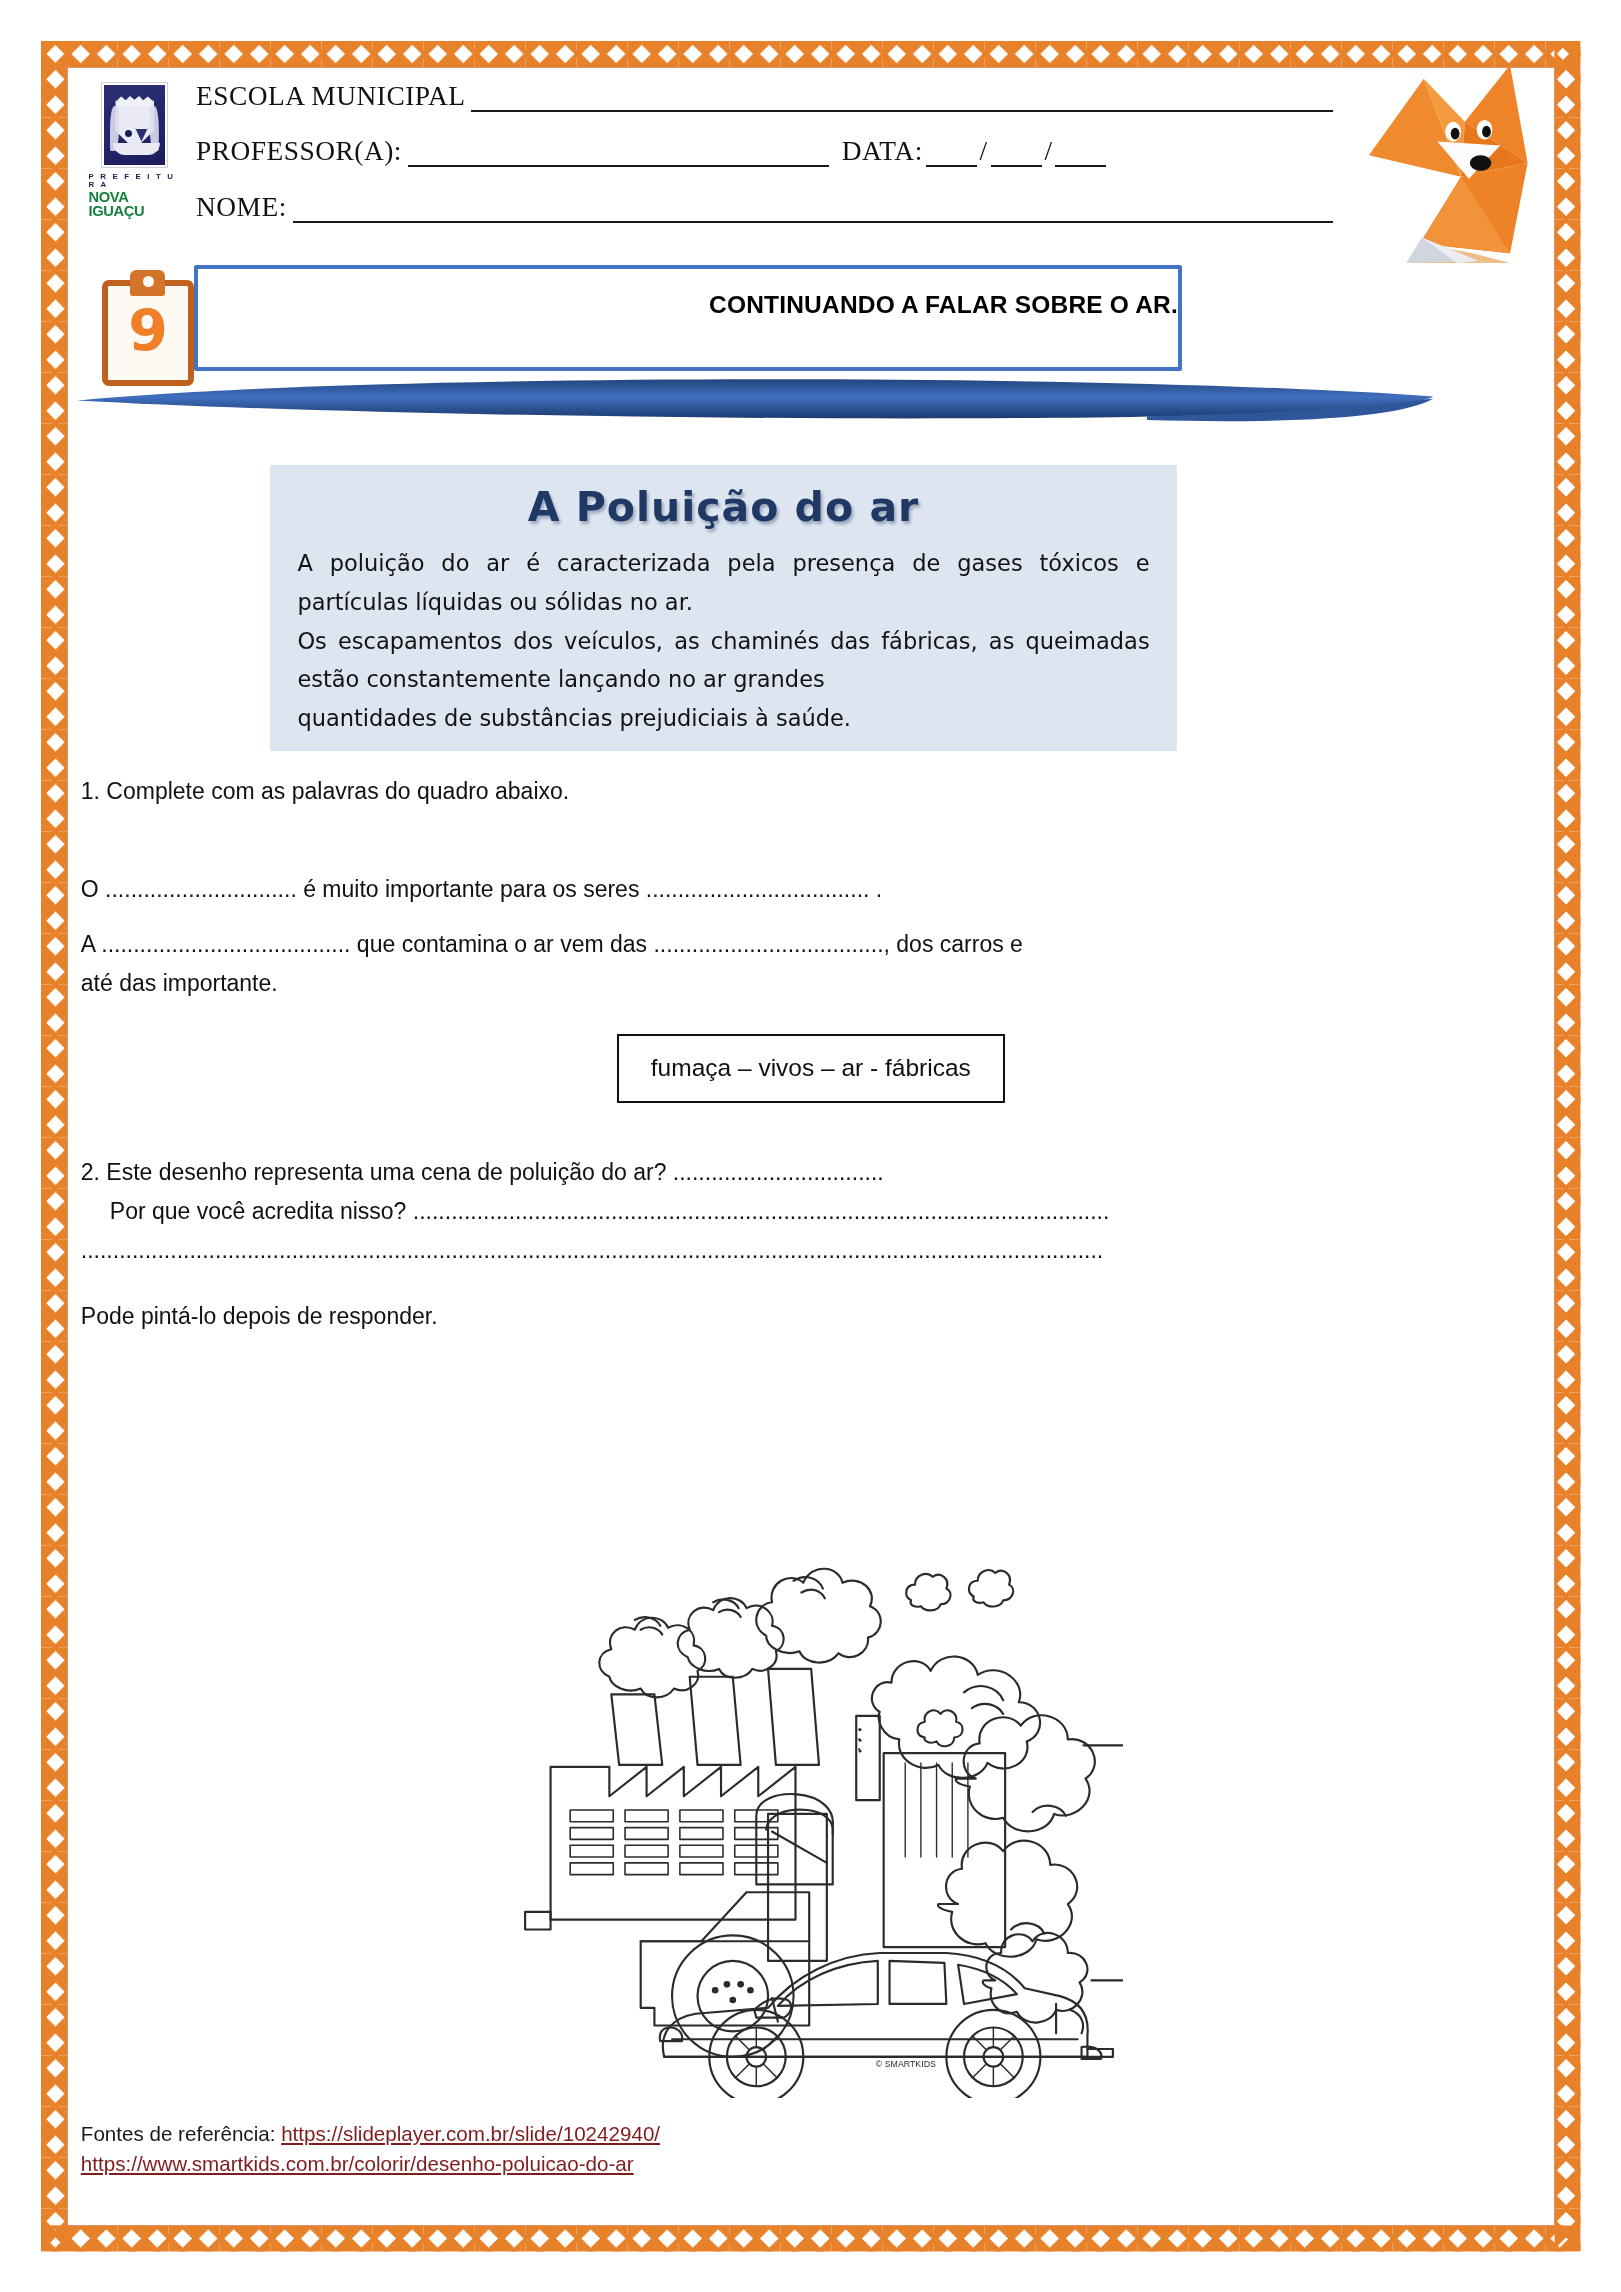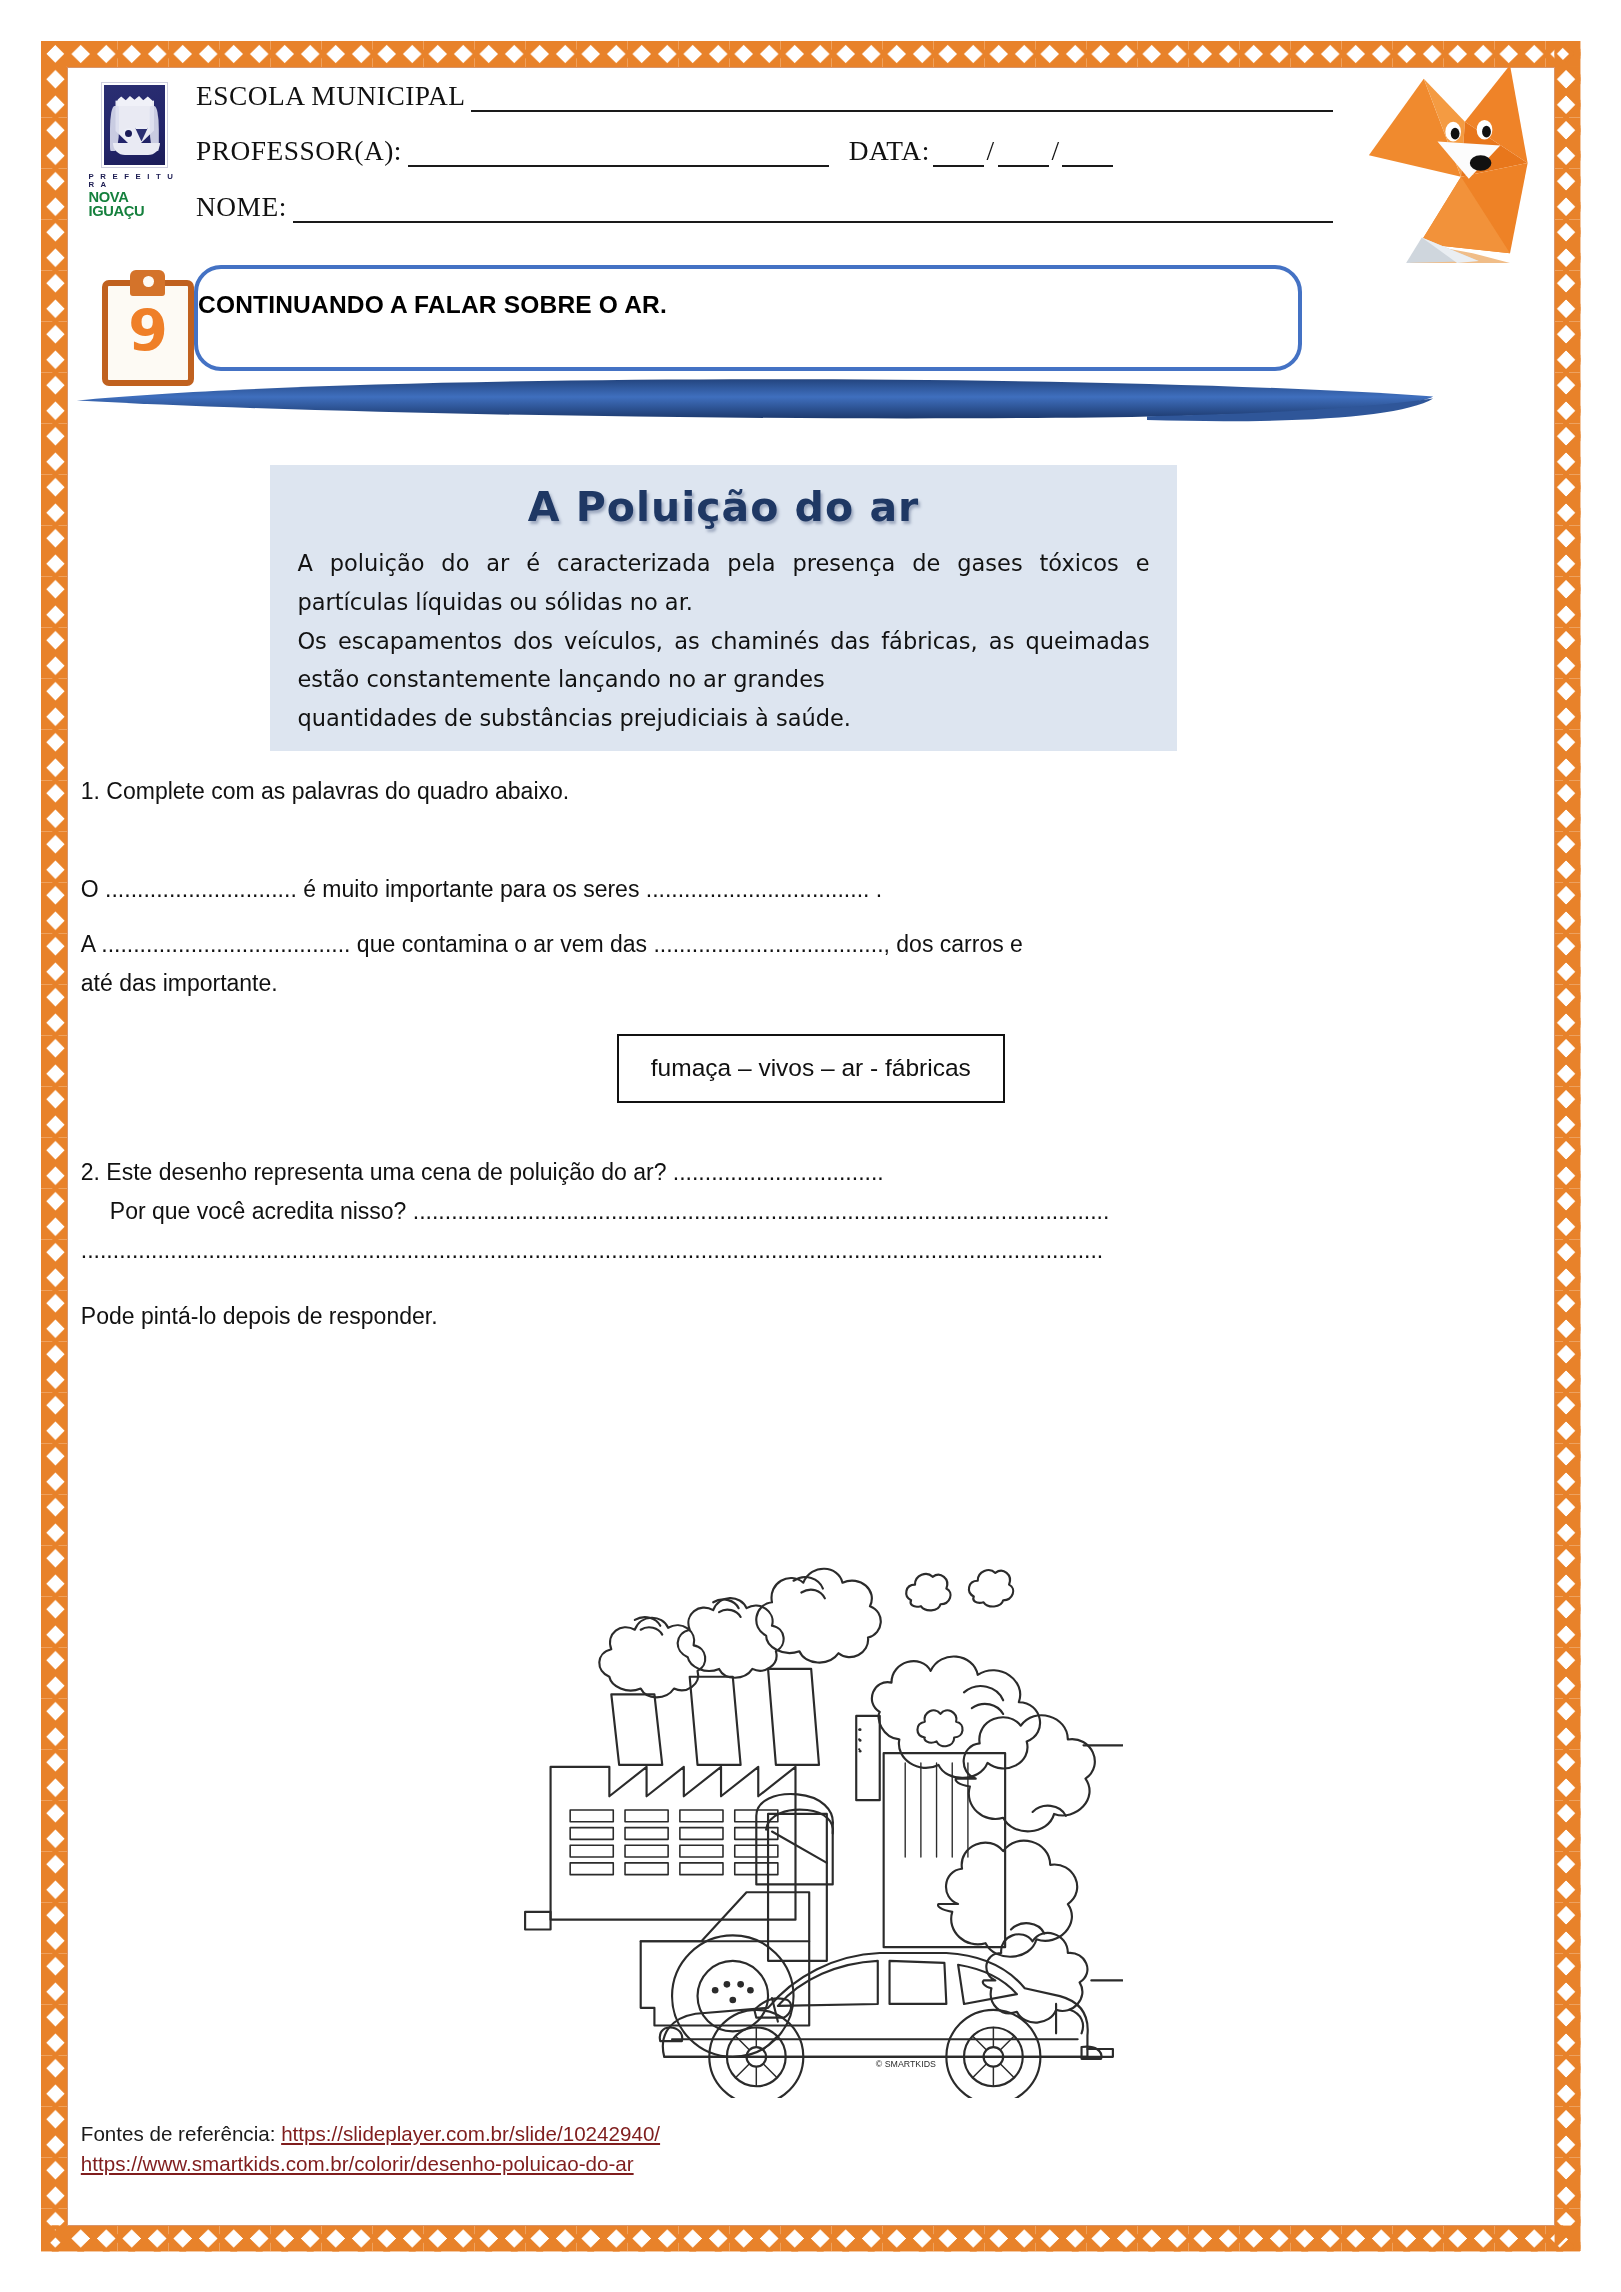--- a/index.html
+++ b/index.html
@@ -141,21 +141,21 @@
     white-space: nowrap;
   }
   .hdr-label { font-weight: 400; }
   .hdr-fill {
     flex: 1;
     border-bottom: 2px solid #1a1a1a;
     height: 23.5px;
     margin-left: 5.9px;
   }
   .hdr-fill.w-short { flex: 0 0 421px; }
-  .hdr-date { margin-left: 20px; display: flex; align-items: flex-end; justify-content: space-between; }
+  .hdr-date { margin-left: 13px; display: flex; align-items: flex-end; justify-content: space-between; }
   .date-slot {
     display: inline-block;
     width: 51px;
     border-bottom: 2px solid #1a1a1a;
     height: 23.5px;
     margin: 0 2.9px;
   }
 
   
   .fox {
@@ -196,27 +196,27 @@
     font-size: 57px; font-weight: 700;
     color: #ef7f28;
     line-height: 1;
     font-family: "DejaVu Sans", sans-serif;
   }
 
   
   .title-banner {
     position: absolute;
     left: 125px; top: 196px;
-    width: 1108px; height: 106px;
+    width: 988px; height: 106px;
     border: 4.9px solid #4472c4;
-    border-radius: 27px;
+    border-radius: 2px;
     background: #ffffff;
     display: flex;
     align-items: center;
-    justify-content: flex-start;
+    justify-content: flex-end;
   }
   .title-banner .t-text {
     font-size: 24.5px;
     font-weight: 700;
     color: #000;
     letter-spacing: 0.2px;
     text-align: center;
     padding-bottom: 25.5px;
   }
 

